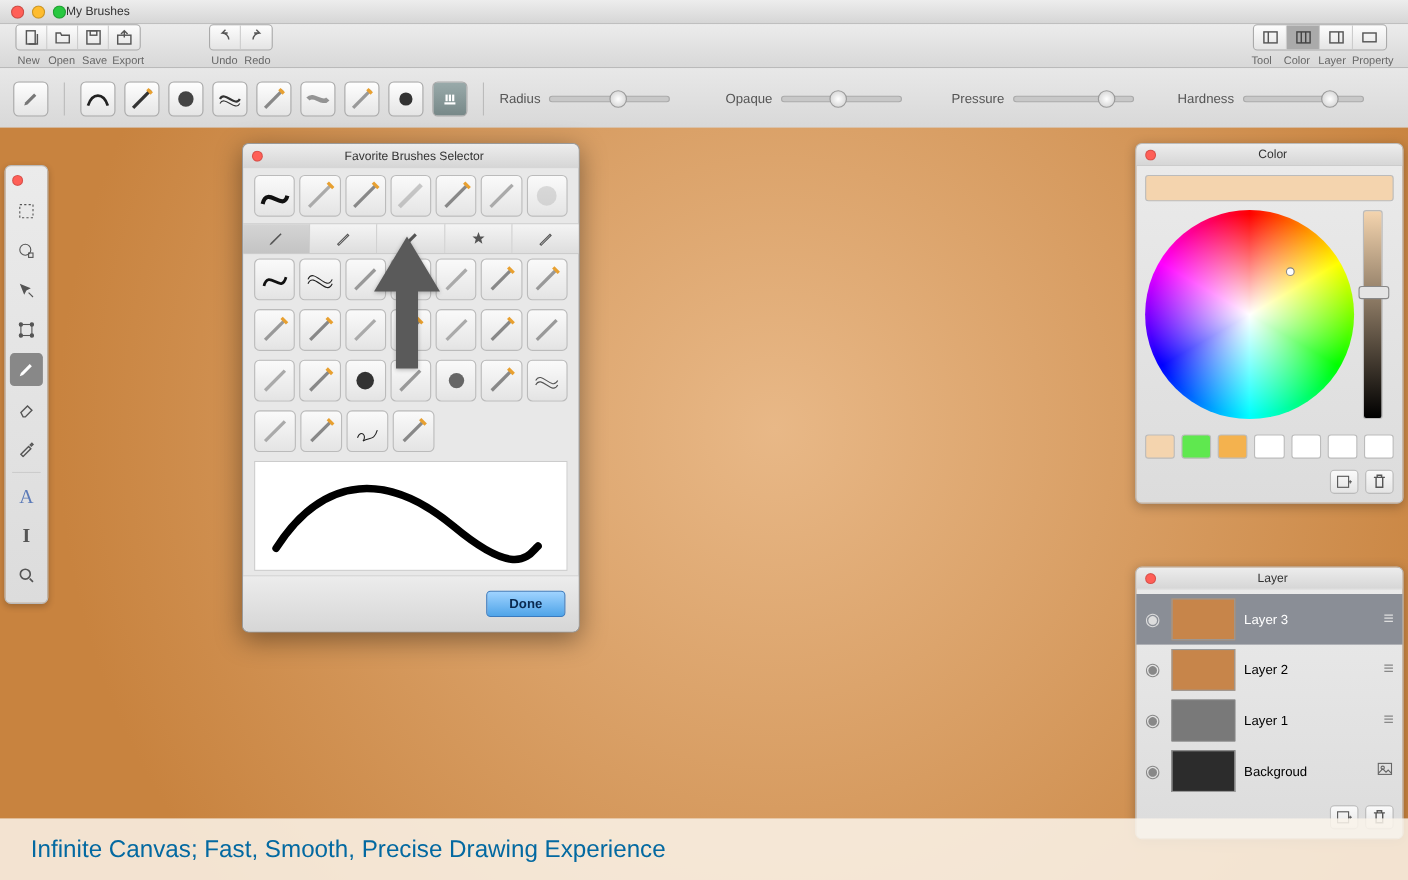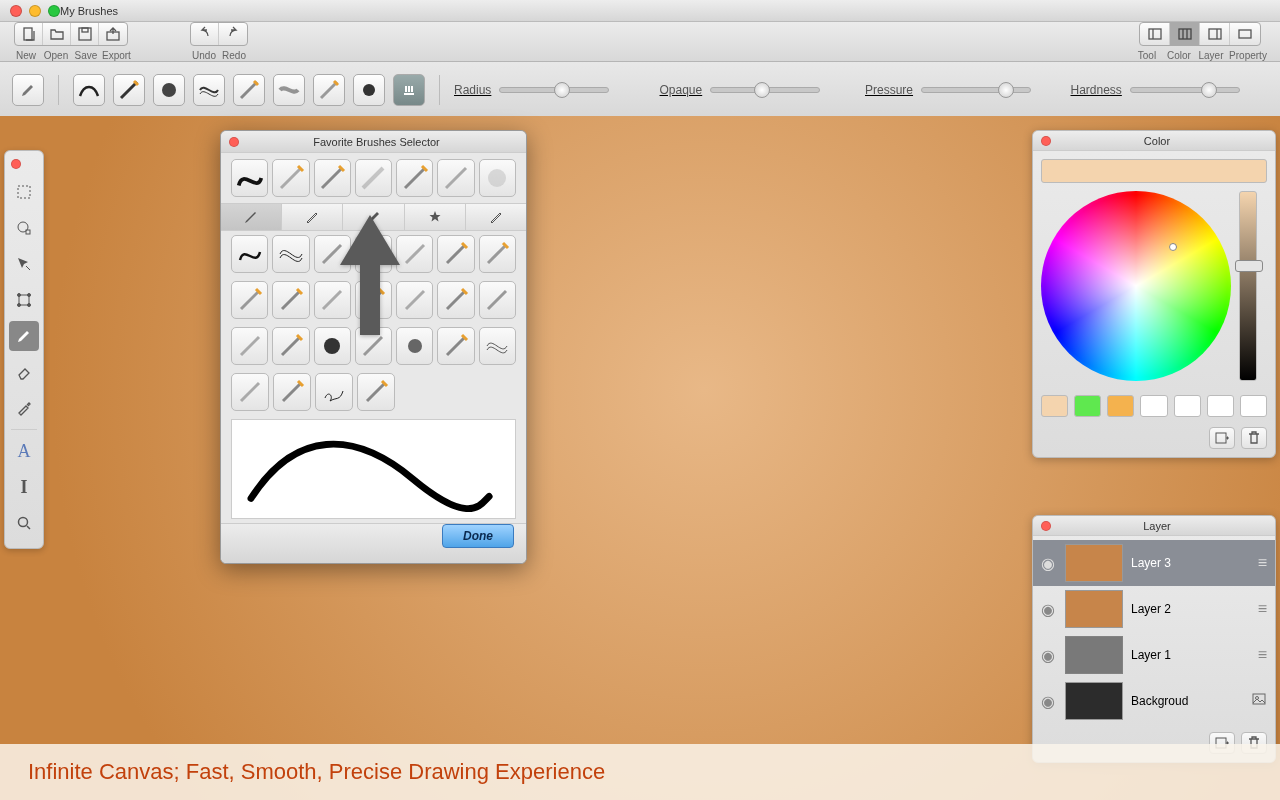--- a/index.html
+++ b/index.html
@@ -19,21 +19,21 @@
 .btn-group { display: flex; border: 1px solid #aaa; border-radius: 4px; overflow: hidden; background: linear-gradient(#fdfdfd,#e4e4e4); height: 24px; }
 .btn-group > div { width: 28px; display:flex; align-items:center; justify-content:center; border-right:1px solid #ccc; cursor:pointer; }
 .btn-group > div:last-child { border-right:none; }
 .tb-labels { display:flex; gap: 2px; margin-top:2px; }
 .tb-col { display:flex; flex-direction:column; align-items:center; gap:2px; }
 .tb-label { font-size:10px; color:#666; }
 .flex-spacer { flex:1; }
 .right-group .btn-group > div { width: 30px; }
 
 
-.toolbar2 { height: 56px; background: linear-gradient(#e8e8e8,#d8d8d8); border-bottom:1px solid #aaa; display:flex; align-items:center; padding:0 12px; gap:8px;text-decoration:underline; }
+.toolbar2 { height: 56px; background: linear-gradient(#e8e8e8,#d8d8d8); border-bottom:1px solid #aaa; display:flex; align-items:center; padding:0 12px; gap:8px; }
 .brush-btn { width:32px; height:32px; border:1px solid #aaa; border-radius:5px; background: linear-gradient(#fefefe,#e5e5e5); display:flex; align-items:center; justify-content:center; cursor:pointer; }
 .brush-btn.active { background: linear-gradient(#9aa, #788); }
 .divider-v { width:1px; height:30px; background:#bbb; margin:0 6px; }
 .slider-block { display:flex; align-items:center; gap:8px; flex:1; }
 .slider-label { font-size:12px; color:#555; }
 .slider { flex:1; height:6px; background:#c8c8c8; border-radius:3px; border:1px solid #aaa; position:relative; max-width:110px; }
 .slider-knob { position:absolute; top:-6px; width:16px; height:16px; border-radius:50%; background:radial-gradient(#fff,#ccc); border:1px solid #999; }
 
 
 .main { position:absolute; top:116px; left:0; right:0; bottom:0; background: radial-gradient(circle at 55% 40%, #e8b887, #c8833f 80%); }
@@ -52,21 +52,21 @@
 .popup-title { flex:1; text-align:center; font-size:11px; color:#333; padding-right:20px; }
 .fav-row, .grid-row { display:flex; gap:4px; padding:6px 10px; }
 .fav-item, .grid-item { width:38px; height:38px; border:1px solid #bbb; border-radius:5px; background:linear-gradient(#fafafa,#e4e4e4); cursor:pointer; display:flex; align-items:center; justify-content:center; color:#666; }
 .tab-row { display:flex; border-top:1px solid #ccc; border-bottom:1px solid #ccc; }
 .tab-row > div { flex:1; height:26px; display:flex; align-items:center; justify-content:center; border-right:1px solid #ccc; background:linear-gradient(#f4f4f4,#dedede); cursor:pointer; color:#555; }
 .tab-row > div.active { background:linear-gradient(#d4d4d4,#c4c4c4); }
 .tab-row > div:last-child { border-right:none; }
 .grid-row { padding:4px 10px; }
 .preview { background:#fff; height:100px; margin:4px 10px; border:1px solid #ccc; position:relative; }
 .preview svg { width:100%; height:100%; }
-.popup-footer { height:40px; background:linear-gradient(#ececec,#d6d6d6); border-top:1px solid #ccc; display:flex; align-items:flex-start; justify-content:flex-end; padding:0 12px; border-radius:0 0 6px 6px;font-style:italic; }
+.popup-footer { height:51px; background:linear-gradient(#ececec,#d6d6d6); border-top:1px solid #ccc; display:flex; align-items:center; justify-content:flex-end; padding:0 12px; border-radius:0 0 6px 6px; }
 .done-btn { padding:4px 20px; background:linear-gradient(#9fd3ff,#4fa4e8); border:1px solid #3a7bbf; border-radius:4px; color:#0a2a50; font-size:12px; font-weight:bold; cursor:pointer; }
 
 
 .arrow { position:absolute; left:335px; top:210px; width:70px; height:130px; }
 .arrow svg { width:100%; height:100%; filter: drop-shadow(0 1px 2px rgba(0,0,0,0.3)); }
 
 
 .color-panel { position:absolute; right:4px; top:130px; width:244px; background:linear-gradient(#ebebeb,#dcdcdc); border:1px solid #bbb; border-radius:6px; box-shadow: 0 2px 10px rgba(0,0,0,0.25); }
 .panel-title { height:20px; background:linear-gradient(#ededed,#d6d6d6); display:flex; align-items:center; border-bottom:1px solid #ccc; border-radius:6px 6px 0 0; }
 .panel-title .close { width:10px; height:10px; border-radius:50%; background:#ff5f57; margin:0 8px; border:0.5px solid rgba(0,0,0,0.15);}
@@ -91,21 +91,21 @@
 .eye { width:16px; color:#888; cursor:pointer; }
 .layer-row.active .eye { color:#ddd; }
 .thumb { width:58px; height:38px; border:1px solid #999; background:#c7854a; }
 .thumb.gray { filter: grayscale(1) brightness(0.85); }
 .thumb.black { background:#2c2c2c; }
 .layer-name { flex:1; font-size:12px; }
 .handle { color:#888; cursor:pointer; }
 .layer-row.active .handle { color:#ddd; }
 
 
-.caption { position:absolute; left:0; right:0; bottom:0; height:56px; background:rgba(250,245,235,0.85); display:flex; align-items:center; padding:0 28px; font-size:22px; color:#c2410c; font-family: "Segoe UI", "Helvetica Neue", sans-serif; font-weight:300; }
+.caption { position:absolute; left:0; right:0; bottom:0; height:56px; background:rgba(250,245,235,0.85); display:flex; align-items:center; padding:0 28px; font-size:22px; color:#0369a1; font-family: "Segoe UI", "Helvetica Neue", sans-serif; font-weight:300; }
 
 .icon { width:16px; height:16px; }
 .brush-glyph { width:24px; height:24px; }
 </style>
 </head>
 <body>
 
 <div class="titlebar">
   <div class="traffic-lights">
     <div class="tl red"></div>

